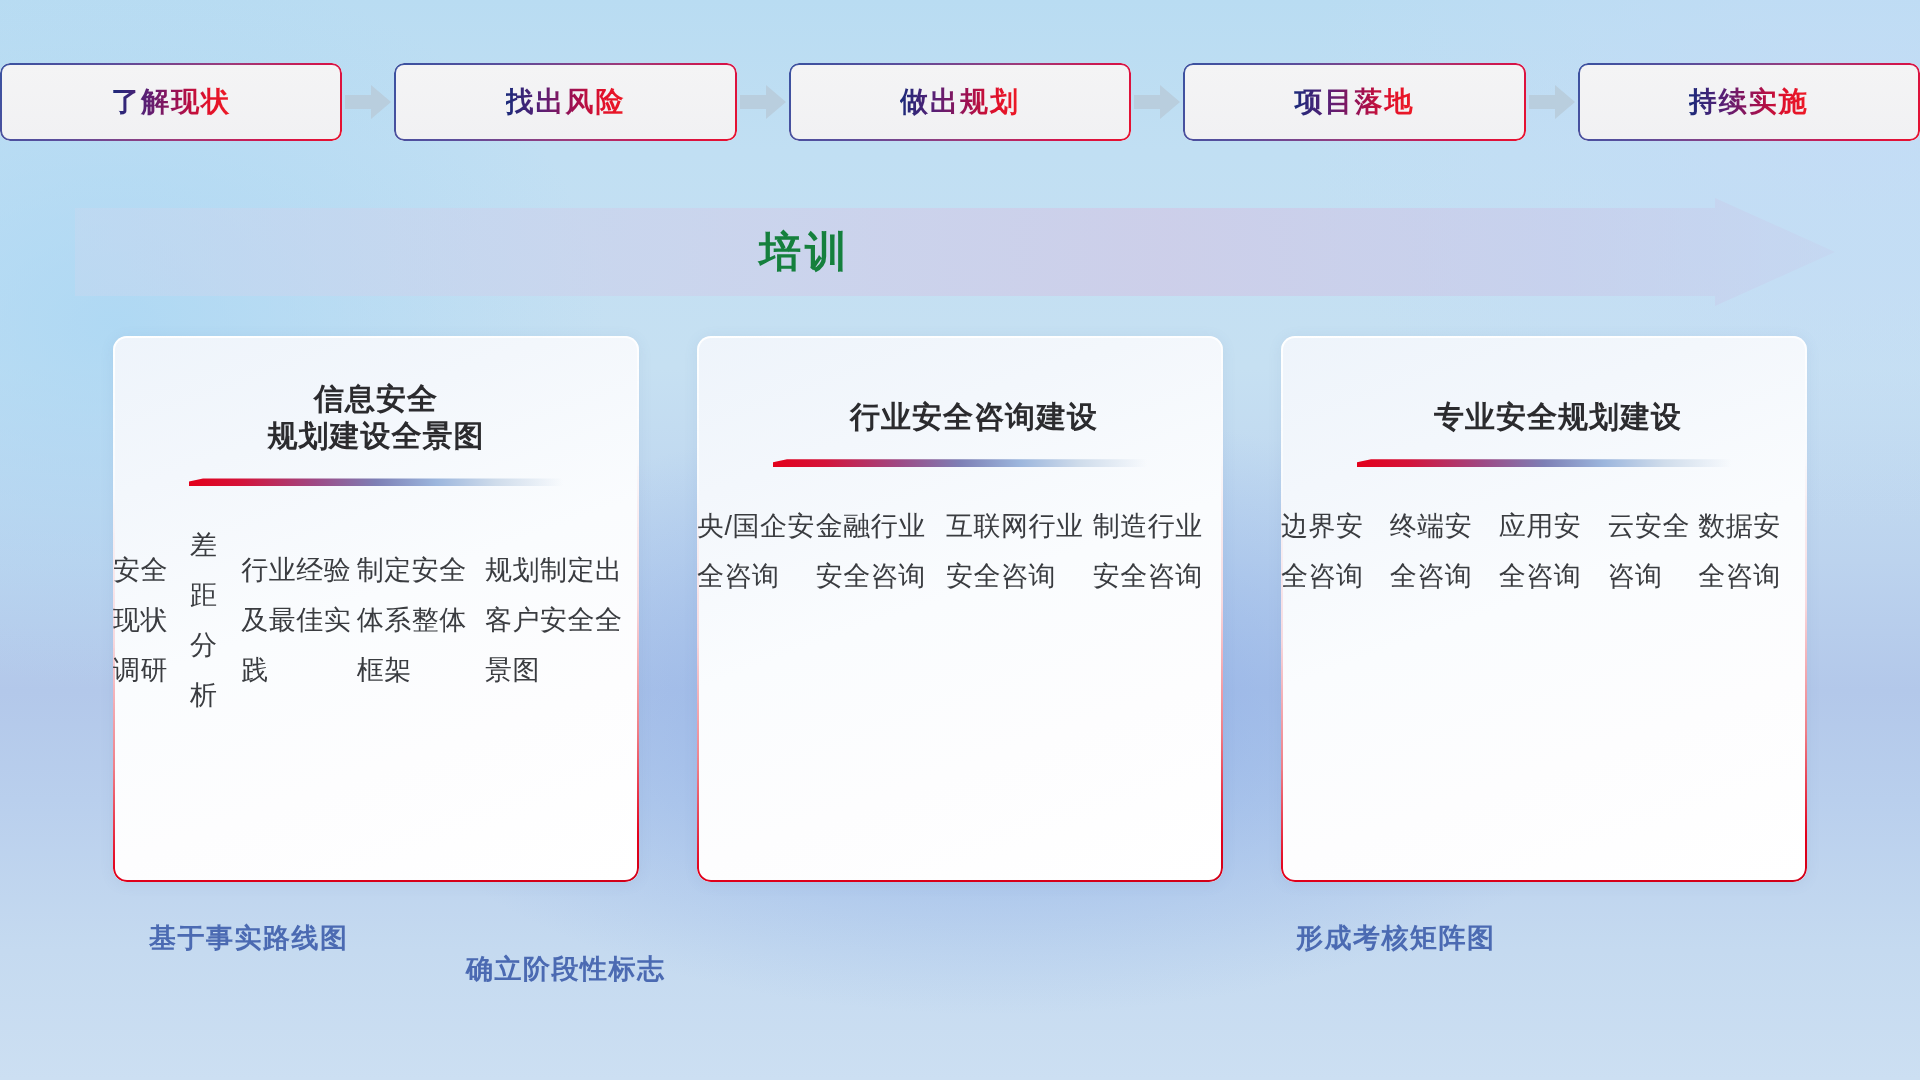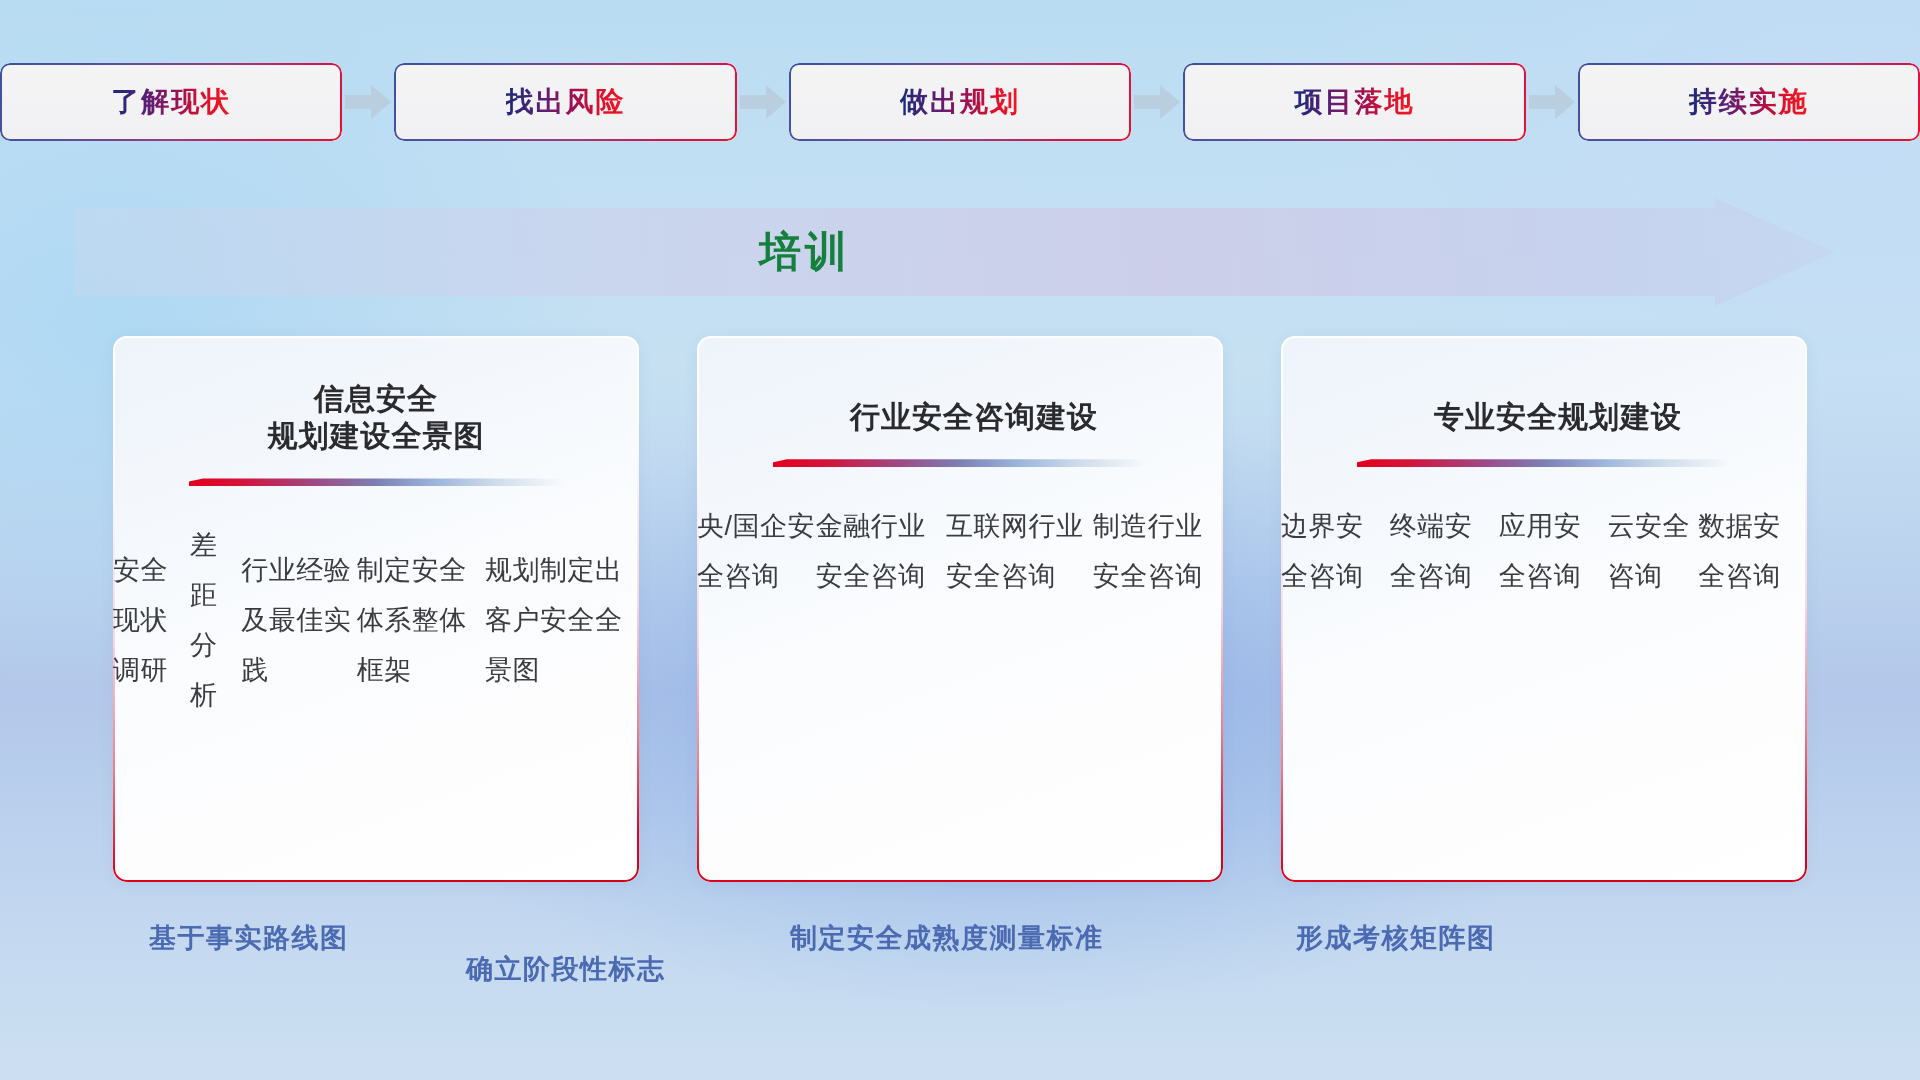--- a/index.html
+++ b/index.html
@@ -185,17 +185,16 @@
             <li>云安全咨询</li>
             <li>数据安全咨询</li>
           </ul>
         </div>
       </div>
     </div>
 
   <div class="foot" id="foot-row">
       <div class="foot-item" style="left: 149px;">基于事实路线图</div>
       <div class="foot-item" style="left: 466px; margin-top: 31px;">确立阶段性标志</div>
-      <div class="foot-item" style="left: 790px;">制定安全成熟度测量标准</div>
       <div class="foot-item" style="left: 1296px;">形成考核矩阵图</div>
     </div>
 
 </div>
 
 </body></html>

